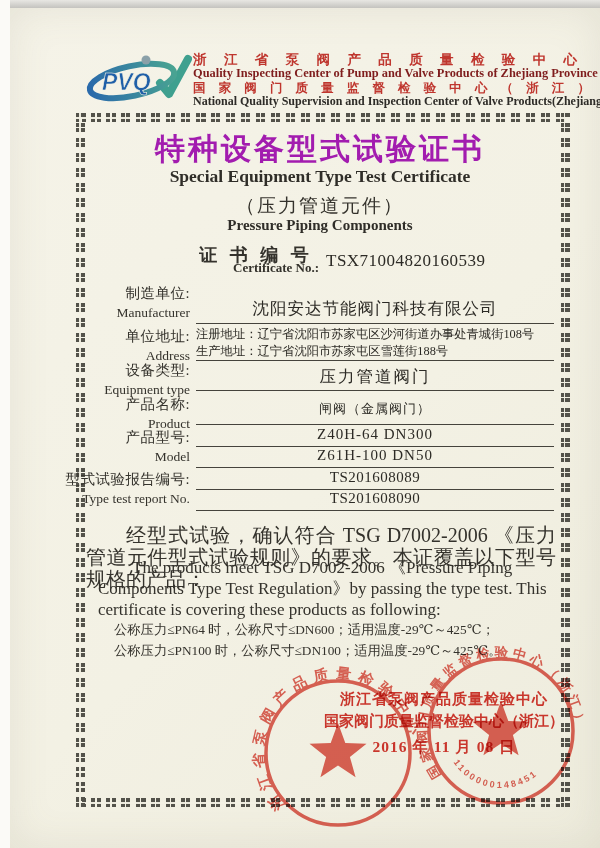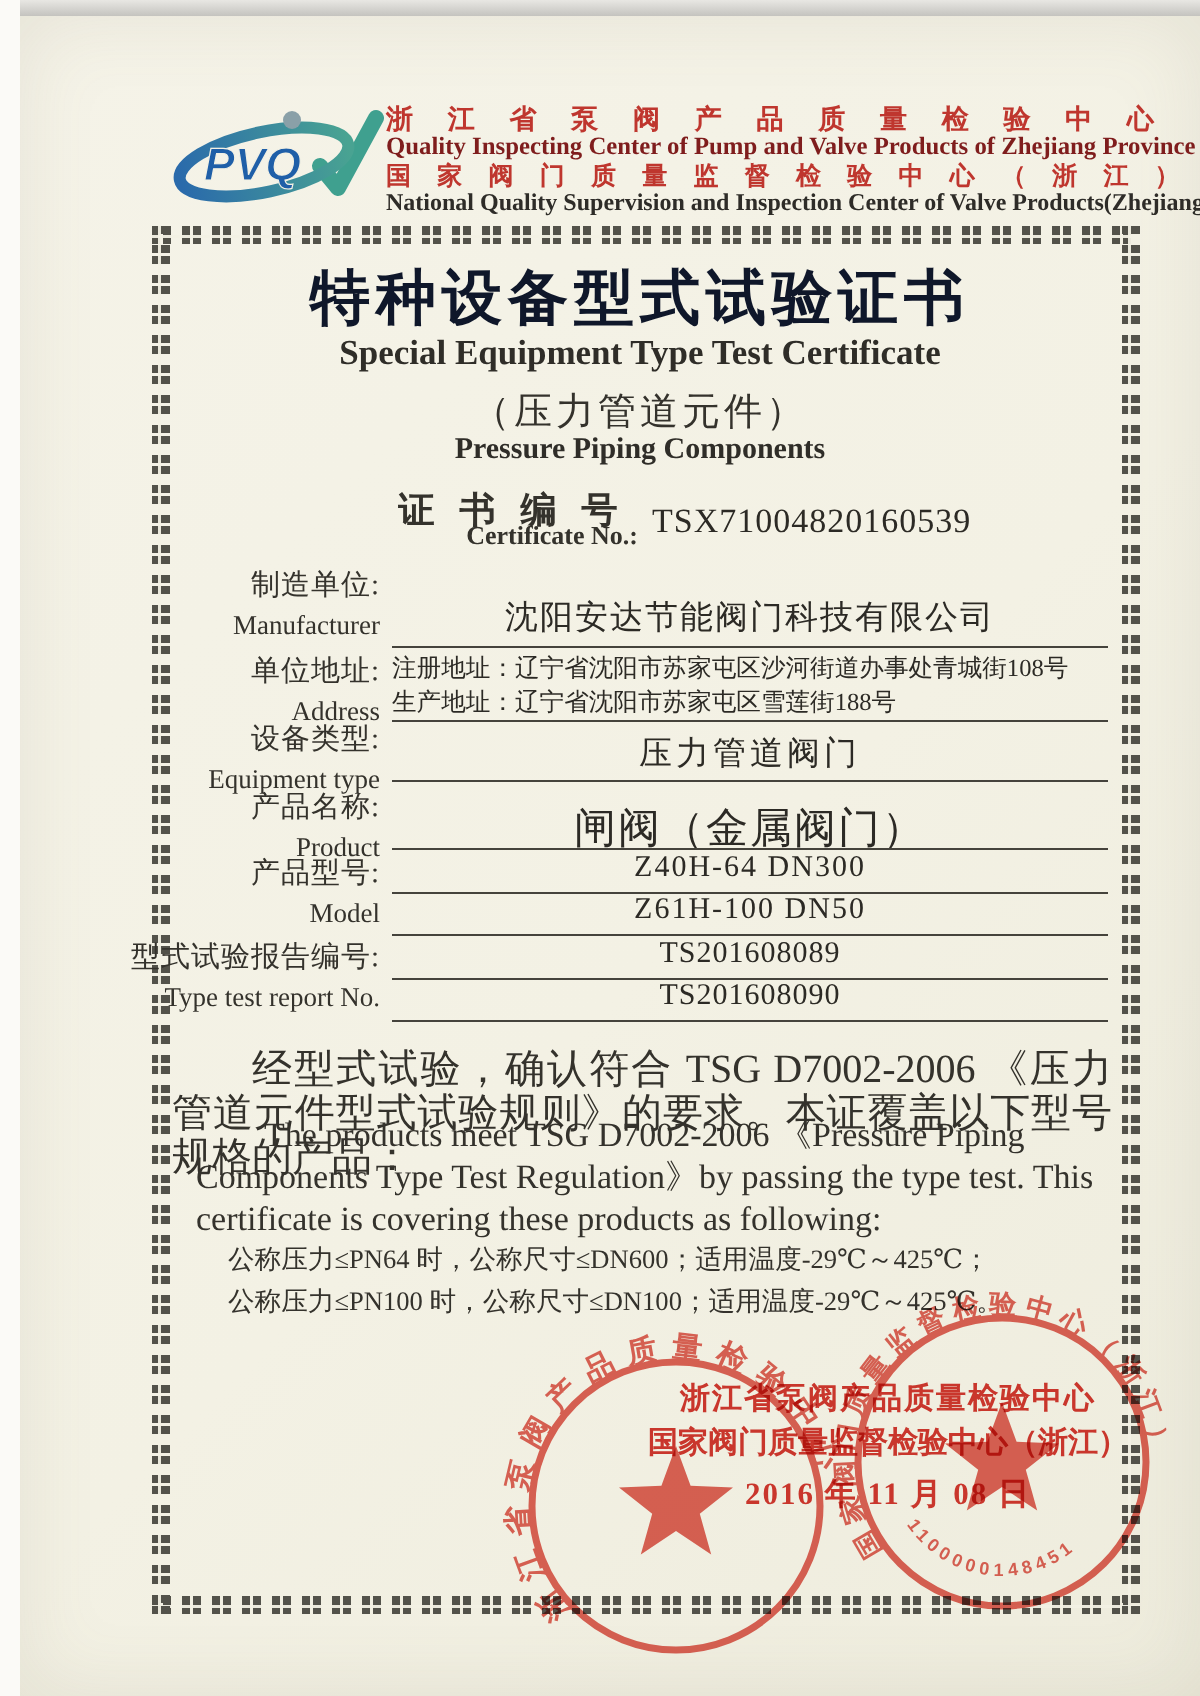--- a/index.html
+++ b/index.html
@@ -28,21 +28,21 @@
   .fret-v{width:9px;background-image:
       repeating-linear-gradient(90deg, transparent 0 3px, rgba(243,241,228,.95) 3px 4.5px, transparent 4.5px 9px),
       repeating-linear-gradient(0deg,#53524a 0 4px,transparent 4px 5.5px,#53524a 5.5px 9.5px,transparent 9.5px 15px);}
   .fret-top{left:76px;top:113px;width:494px;}
   .fret-bottom{left:76px;top:798px;width:494px;}
   .fret-left{left:76px;top:113px;height:694px;}
   .fret-right{left:561px;top:113px;height:694px;}
 
   
   .title-cn{position:absolute;left:84px;top:129px;width:472px;text-align:center;
-            font-size:30px;font-weight:bold;letter-spacing:3px;color:#0f172a;}
+            font-size:30px;font-weight:bold;letter-spacing:3px;color:#a21caf;}
   .title-en{position:absolute;left:84px;top:166px;width:472px;text-align:center;
             font-size:17.5px;font-weight:bold;color:#2f2d28;}
   .sub-cn{position:absolute;left:84px;top:193px;width:472px;text-align:center;
           font-size:19px;letter-spacing:2px;color:#34322c;}
   .sub-en{position:absolute;left:84px;top:217px;width:472px;text-align:center;
           font-size:15px;font-weight:bold;color:#2f2d28;}
 
   
   .cert-cn{position:absolute;left:196px;top:243px;width:120px;text-align:center;
            font-size:18px;font-weight:bold;letter-spacing:4px;white-space:nowrap;}
@@ -54,21 +54,21 @@
   .flabel{position:absolute;left:38px;width:152px;text-align:right;}
   .lcn{font-size:14.5px;line-height:19px;letter-spacing:.5px;white-space:nowrap;}
   .len{font-size:13.5px;line-height:20px;white-space:nowrap;}
   .r1l{top:284px}.r2l{top:327px}.r3l{top:361px}.r4l{top:395px}.r5l{top:428px}.r6l{top:470px}
   .fval{position:absolute;left:196px;width:358px;text-align:center;color:#2c2a25;white-space:nowrap;overflow:hidden;}
   .uline{border-bottom:1.5px solid #45433c;}
   .v1 {top:298px;height:25px;font-size:16.5px;letter-spacing:1px;}
   .v2a{top:326px;height:17px;font-size:12.3px;text-align:left;}
   .v2b{top:343px;height:17px;font-size:12.3px;text-align:left;}
   .v3 {top:366px;height:24px;font-size:16.5px;letter-spacing:2px;}
-  .v4 {top:400px;height:24px;font-size:21px;letter-spacing:1px;}
+  .v4 {top:400px;height:24px;font-size:13px;letter-spacing:1px;}
   .v5a{top:426px;height:20px;font-size:15px;letter-spacing:1px;}
   .v5b{top:447px;height:20px;font-size:15px;letter-spacing:1px;}
   .v6a{top:469px;height:20px;font-size:15px;letter-spacing:.5px;}
   .v6b{top:490px;height:20px;font-size:15px;letter-spacing:.5px;}
 
   
   .para-cn{position:absolute;left:86px;top:524px;width:470px;font-size:20px;line-height:22px;
            text-indent:2em;text-align:justify;}
   .para-en{position:absolute;left:98px;top:557px;width:470px;font-size:17px;line-height:21px;
            text-indent:2em;}

